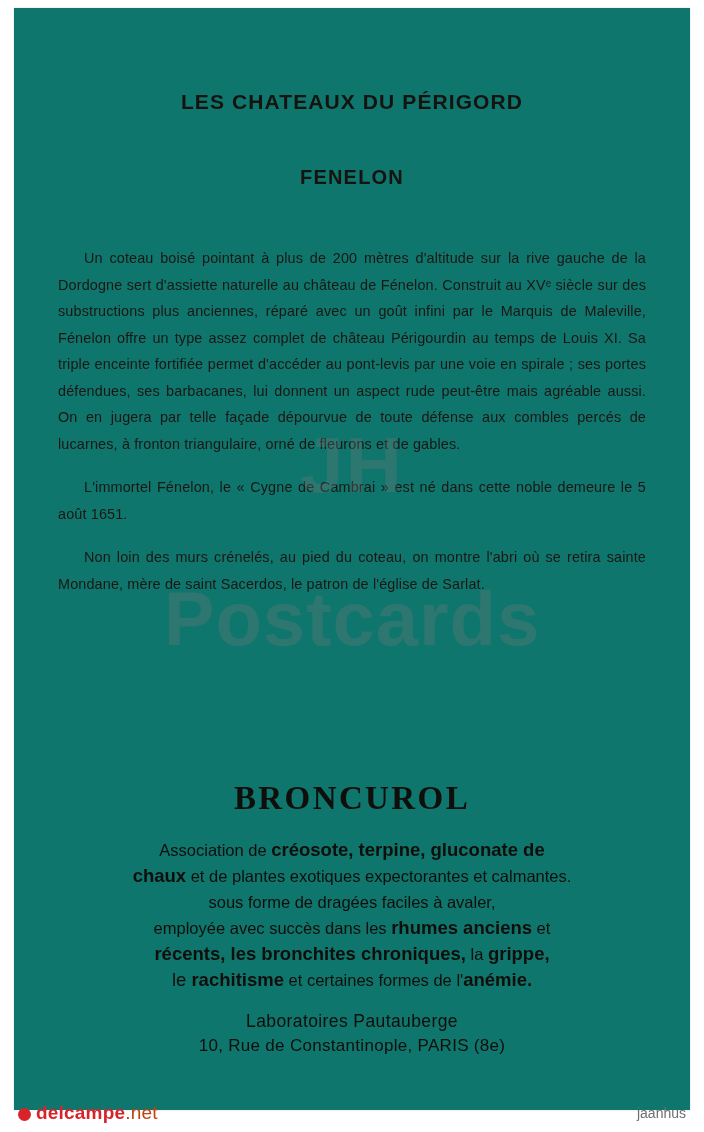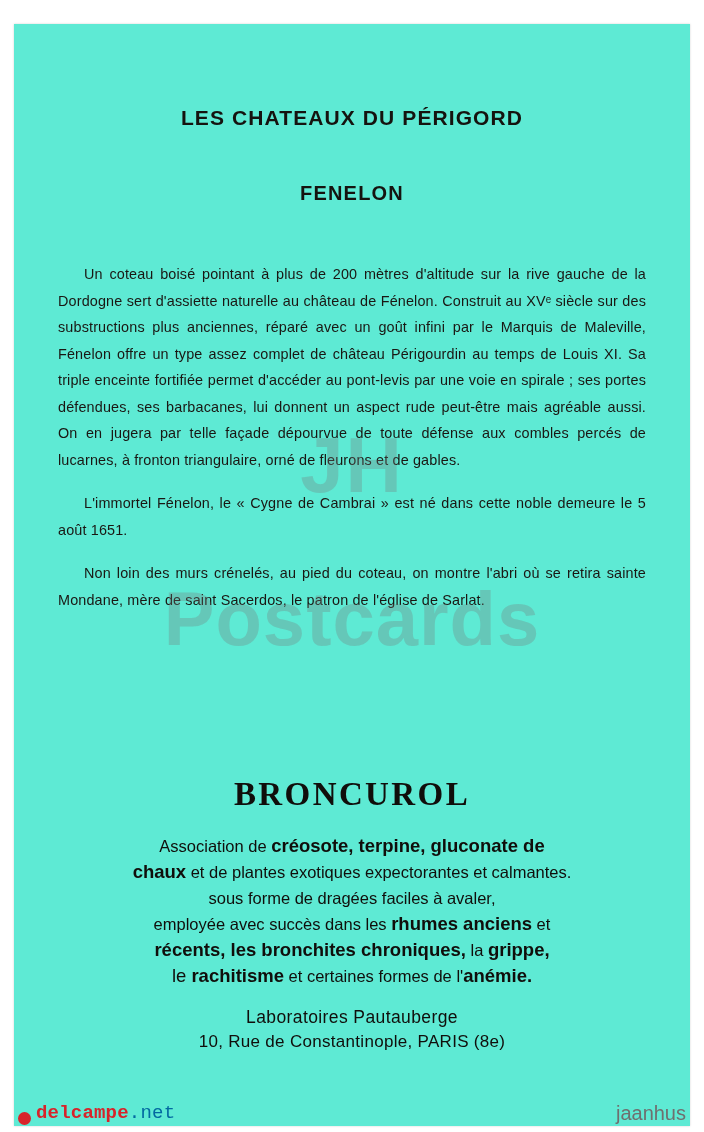--- a/index.html
+++ b/index.html
@@ -10,24 +10,24 @@
   body {
     width: 704px;
     height: 1132px;
     position: relative;
     font-family: "Liberation Sans", sans-serif;
     overflow: hidden;
   }
   .card {
     position: absolute;
     left: 14px;
-    top: 24px;
+    top: 8px;
     width: 676px;
     height: 1102px;
-    background: #5eead4;
+    background: #0f766e;
     box-shadow: 0 0 2px rgba(0,0,0,0.18);
     overflow: hidden;
   }
   .card-inner {
     position: absolute;
     inset: 0;
     padding: 0 44px;
     box-sizing: border-box;
   }
   .title-main {
@@ -72,20 +72,21 @@
     padding: 0 32px;
     box-sizing: border-box;
     text-align: center;
     color: #100e0b;
   }
   .promo-brand {
     font-family: "Liberation Serif", serif;
     font-weight: bold;
     font-size: 33px;
     letter-spacing: 2.4px;
+    margin-top: 20px;
   }
   .promo-body {
     margin-top: 20px;
     font-family: "Liberation Sans", sans-serif;
     font-size: 16.5px;
     line-height: 26px;
   }
   .promo-body .ln { display: block; }
   .promo-body b { font-weight: bold; }
   .big { font-size: 18.5px; }
@@ -134,38 +135,37 @@
     height: 26px;
     display: flex;
     align-items: center;
     justify-content: space-between;
     padding: 0 18px;
     box-sizing: border-box;
     font-family: "Liberation Sans", sans-serif;
   }
   .delcampe {
     display: flex;
-    align-items: flex-end;
+    align-items: center;
     font-size: 19px;
     letter-spacing: 0.2px;
-    font-family: Liberation Mono, monospace;
   }
   .delcampe .dot {
     display: inline-block;
     width: 13px; height: 13px;
     border-radius: 50%;
     background: #d8232a;
     margin-right: 5px;
     position: relative;
     top: 1px;
   }
   .delcampe .w1 { color: #d8232a; font-weight: bold; }
-  .delcampe .w2 { color: #0369a1; }
+  .delcampe .w2 { color: #c2410c; }
   .jh-foot {
-    font-size: 20px;
+    font-size: 14px;
     color: #6f6f6f;
   }
 </style>
 </head>
 <body>
 
 <div class="card">
   <div class="card-inner">
 
     <div class="title-main">LES CHATEAUX DU PÉRIGORD</div>

